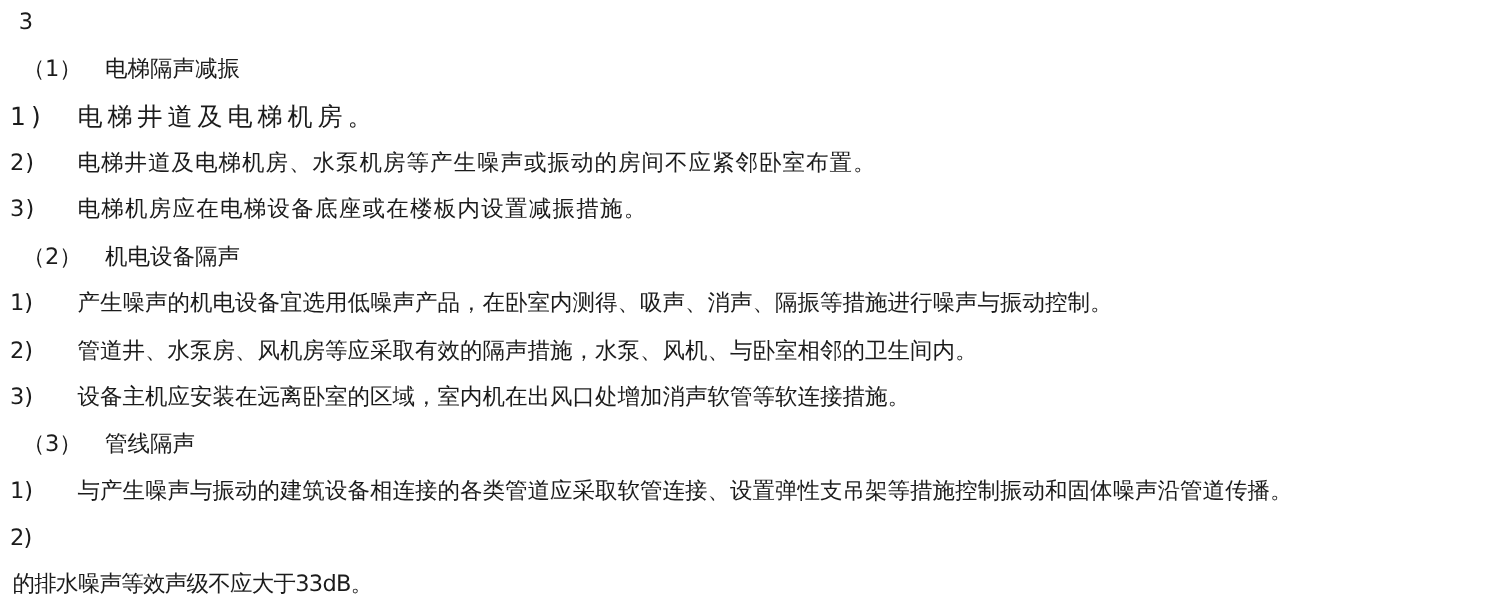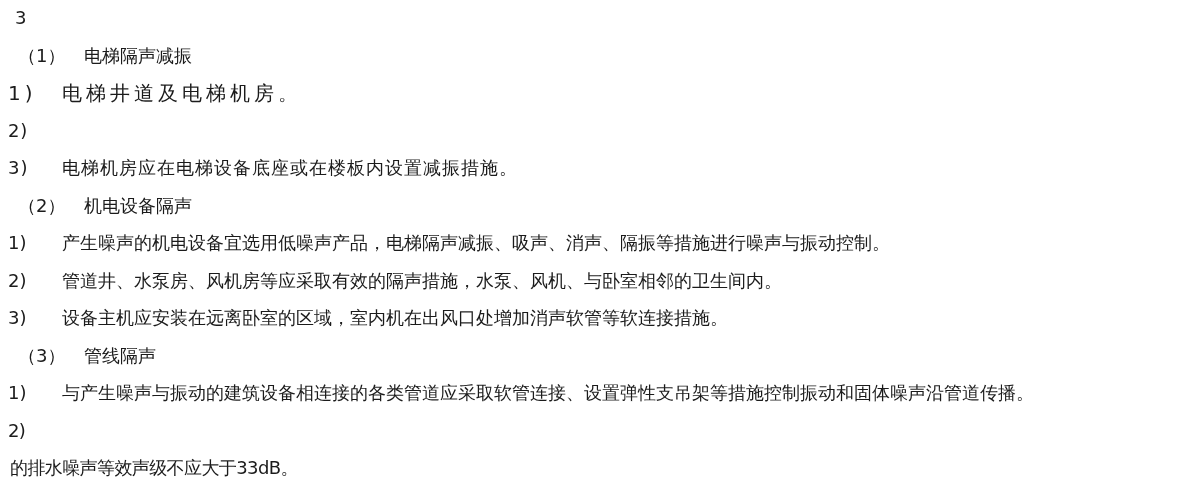--- a/index.html
+++ b/index.html
@@ -63,35 +63,36 @@
       <span class="txt">电梯隔声减振</span>
     </div>
 
     <div class="row n">
       <span class="lab">1)</span>
       <span class="txt">电梯井道及电梯机房。</span>
     </div>
 
     <div class="row n">
       <span class="lab">2)</span>
+      <span class="txt">电梯井道及电梯机房、水泵机房等产生噪声或振动的房间不应紧邻卧室布置。</span>
     </div>
 
     <div class="row n">
       <span class="lab">3)</span>
       <span class="txt">电梯机房应在电梯设备底座或在楼板内设置减振措施。</span>
     </div>
 
     <div class="row b">
       <span class="lab">（2）</span>
       <span class="txt">机电设备隔声</span>
     </div>
 
     <div class="row n">
       <span class="lab">1)</span>
-      <span class="txt">产生噪声的机电设备宜选用低噪声产品，电梯隔声减振、吸声、消声、隔振等措施进行噪声与振动控制。</span>
+      <span class="txt">产生噪声的机电设备宜选用低噪声产品，在卧室内测得、吸声、消声、隔振等措施进行噪声与振动控制。</span>
     </div>
 
     <div class="row n">
       <span class="lab">2)</span>
       <span class="txt">管道井、水泵房、风机房等应采取有效的隔声措施，水泵、风机、与卧室相邻的卫生间内。</span>
     </div>
 
     <div class="row n">
       <span class="lab">3)</span>
       <span class="txt">设备主机应安装在远离卧室的区域，室内机在出风口处增加消声软管等软连接措施。</span>

